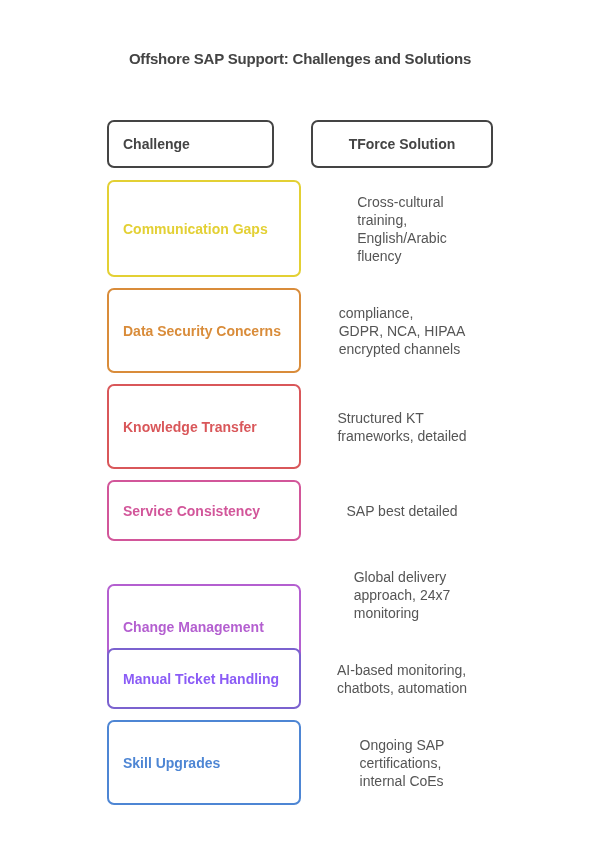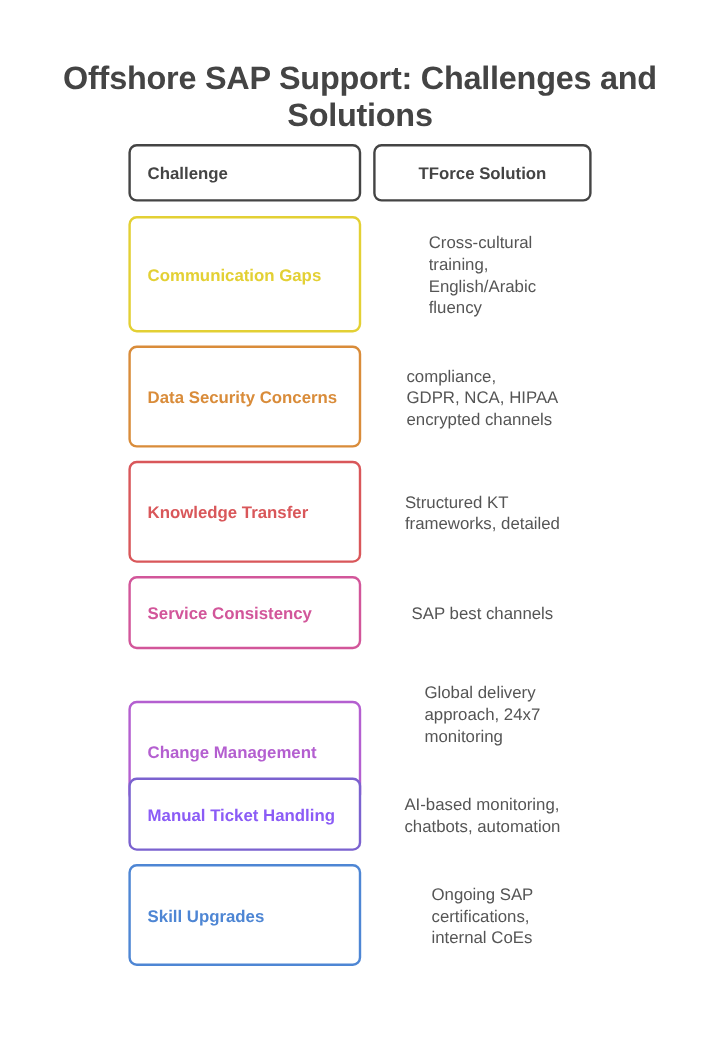--- a/index.html
+++ b/index.html
@@ -13,40 +13,40 @@
       position: relative;
       overflow: hidden;
       font-family: "Liberation Sans", "DejaVu Sans", sans-serif;
     }
     .title {
       position: absolute;
       left: 0;
       top: 50px;
       width: 600px;
       text-align: center;
-      font-size: 27px;
+      font-size: 15px;
       font-weight: bold;
       color: #444444;
       letter-spacing: -0.2px;
     }
     .hdr {
       position: absolute;
       box-sizing: border-box;
       border: 2px solid #444444;
       border-radius: 7px;
       display: flex;
       align-items: center;
       font-size: 14px;
       font-weight: bold;
       color: #444444;
     }
     .hdr.challenge {
       left: 107px;
       top: 120px;
-      width: 194px;
+      width: 167px;
       height: 48px;
       padding-left: 14px;
     }
     .hdr.solution {
       left: 311px;
       top: 120px;
       width: 182px;
       height: 48px;
       justify-content: center;
     }
@@ -122,21 +122,21 @@
     <span>Structured KT</span>
     <span>frameworks, detailed</span>
   </div>
 </div>
 
 <div class="row-box" style="top: 480px; height: 61px; border-color: rgb(210, 86, 154); color: rgb(210, 86, 154);">
   <span>Service Consistency</span>
 </div>
 <div class="solution-text" style="top:480px;height:61px;">
   <div>
-    <span>SAP best channels</span>
+    <span>SAP best detailed</span>
   </div>
 </div>
 
 <div class="row-box" style="top: 584px; height: 85px; border-color: rgb(180, 95, 208); color: rgb(180, 95, 208);">
   <span>Change Management</span>
 </div>
 <div class="solution-text" style="top:552px;height:85px;">
   <div>
     <span>Global delivery</span>
     <span>approach, 24x7</span>

